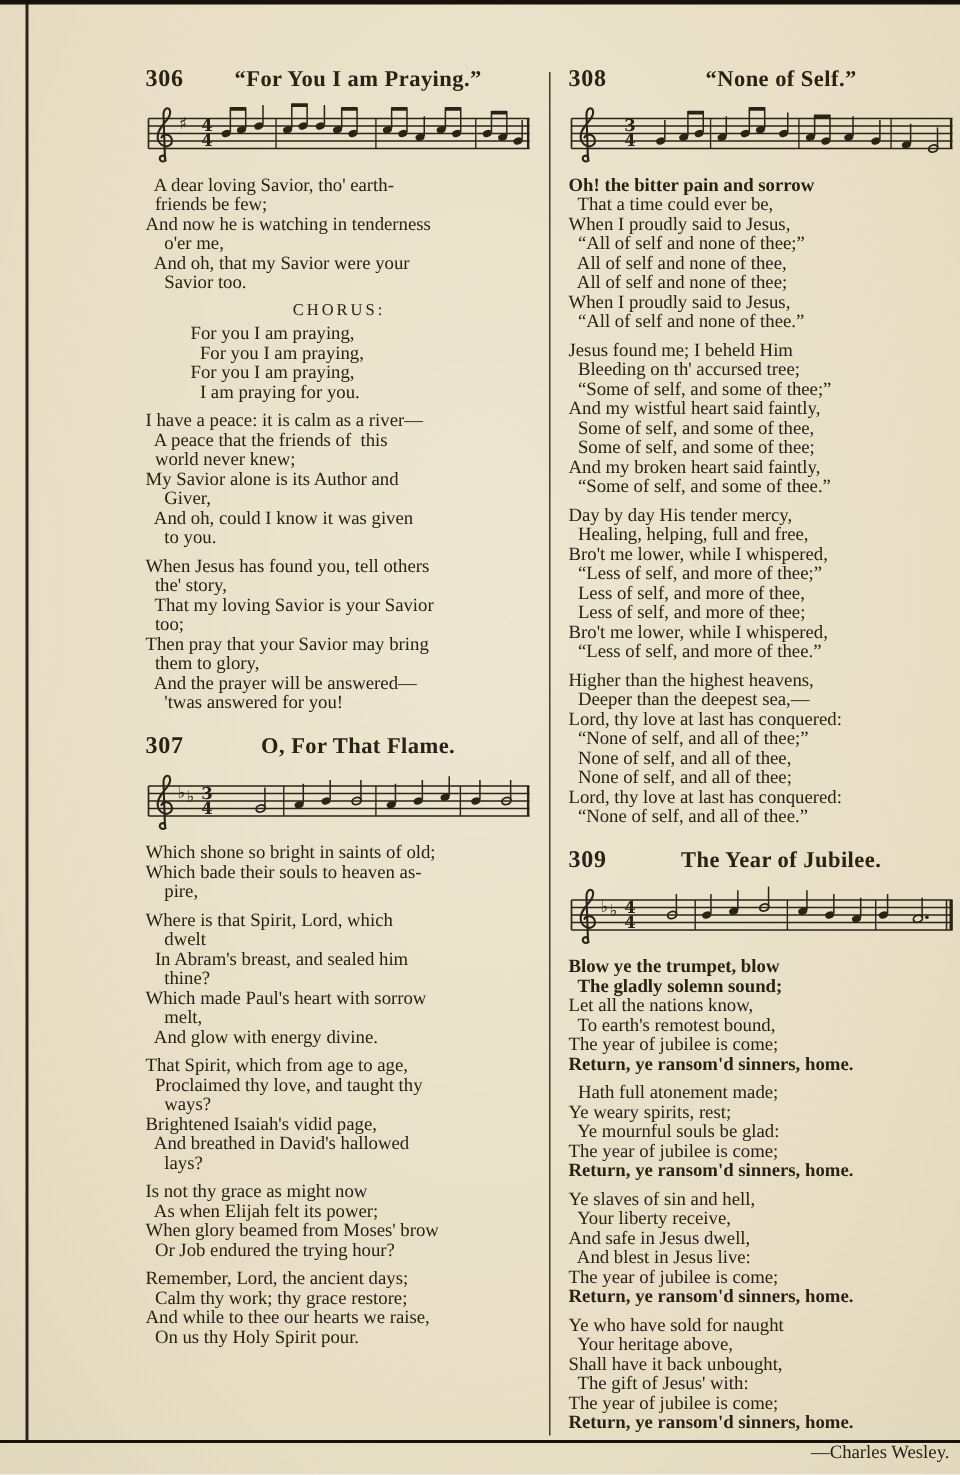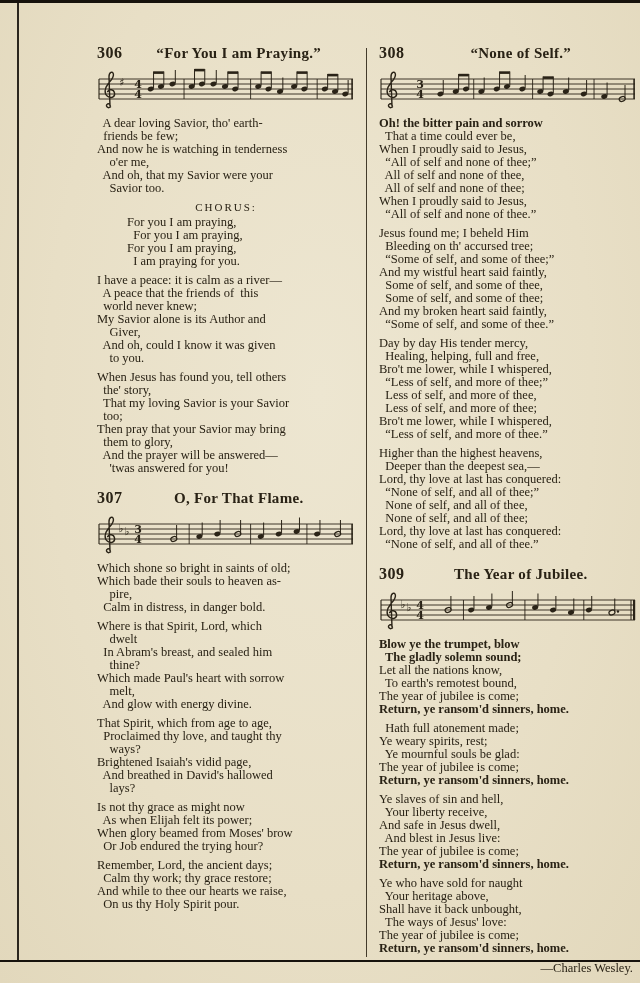--- a/index.html
+++ b/index.html
@@ -179,21 +179,20 @@
               <ellipse cx="220.16" cy="23" rx="3.1" ry="2.3" transform="rotate(-20 220.16 23)" fill="#2a2317"></ellipse>
               <line x1="222.96" y1="22.2" x2="222.96" y2="9" stroke="#2a2317" stroke-width="1"></line>
               <ellipse cx="240.64" cy="23" rx="3.1" ry="2.3" transform="rotate(-20 240.64 23)" fill="none" stroke="#2a2317" stroke-width="1.2"></ellipse>
               <line x1="243.44" y1="22.2" x2="243.44" y2="9" stroke="#2a2317" stroke-width="1"></line>
             </svg>
           </div>
           <div class="verse">
             <div class="line">Which shone so bright in saints of old;</div>
             <div class="line">Which bade their souls to heaven as-</div>
             <div class="line">    pire,</div>
-            <div class="line">  Calm in distress, in danger bold.</div>
           </div>
           <div class="verse">
             <div class="line">Where is that Spirit, Lord, which</div>
             <div class="line">    dwelt</div>
             <div class="line">  In Abram's breast, and sealed him</div>
             <div class="line">    thine?</div>
             <div class="line">Which made Paul's heart with sorrow</div>
             <div class="line">    melt,</div>
             <div class="line">  And glow with energy divine.</div>
           </div>
@@ -377,21 +376,21 @@
             <div class="line">  Your liberty receive,</div>
             <div class="line">And safe in Jesus dwell,</div>
             <div class="line">  And blest in Jesus live:</div>
             <div class="line">The year of jubilee is come;</div>
             <div class="line bold">Return, ye ransom'd sinners, home.</div>
           </div>
           <div class="verse">
             <div class="line">Ye who have sold for naught</div>
             <div class="line">  Your heritage above,</div>
             <div class="line">Shall have it back unbought,</div>
-            <div class="line">  The ways of Jesus' love:</div>
+            <div class="line">  The gift of Jesus' with:</div>
             <div class="line">The year of jubilee is come;</div>
             <div class="line bold">Return, ye ransom'd sinners, home.</div>
           </div>
           <div class="attribution">—Charles Wesley.</div>
         </section>
       </div>
   </div>
 </div>
 
 </body></html>

